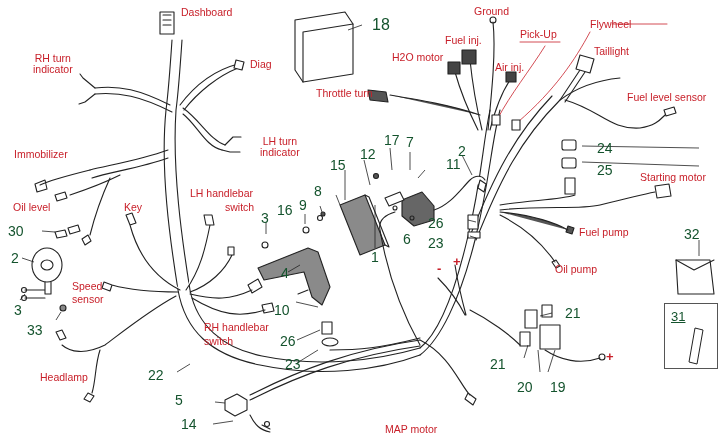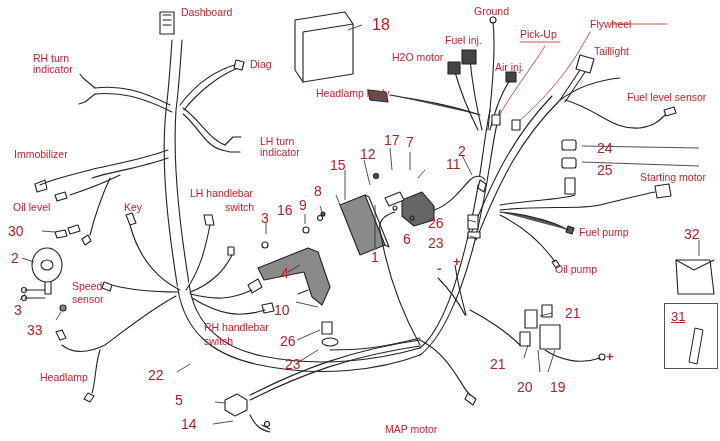--- a/index.html
+++ b/index.html
@@ -1,20 +1,20 @@
 <!DOCTYPE html>
 <html><head>
 <meta charset="utf-8">
 <style>
   html, body { margin: 0; padding: 0; background: #ffffff; }
   body { width: 720px; height: 441px; overflow: hidden; position: relative; font-family: "Liberation Sans", sans-serif; }
   #stage { position: absolute; left: 0; top: 0; width: 720px; height: 441px; }
   svg { position: absolute; left: 0; top: 0; }
-  .lbl { position: absolute; color: #c8202a; font-size: 10.5px; line-height: 11px; white-space: nowrap; font-family: "Liberation Sans", sans-serif; }
-  .num { position: absolute; color: #b91c1c; font-size: 14px; line-height: 14px; white-space: nowrap; font-family: "Liberation Sans", sans-serif; }
+  .lbl { position: absolute; color: #c8202a; font-size: 10.5px; line-height: 11px; white-space: nowrap; font-family: "Liberation Sans", sans-serif; text-align: center; }
+  .num { position: absolute; color: #14532d; font-size: 14px; line-height: 14px; white-space: nowrap; font-family: "Liberation Sans", sans-serif; }
   .sign { position: absolute; color: #c8202a; font-size: 13px; font-weight: bold; line-height: 13px; }
   .inset { position: absolute; border: 1.3px solid #555; background: #fff; }
   .inset .num { font-size: 13px; text-decoration: underline; }
 </style>
 </head>
 <body>
 
 <div id="stage">
 
 <svg width="720" height="441" viewBox="0 0 720 441">
@@ -167,21 +167,21 @@
 <div class="lbl" style="left:13px;top:202px">Oil level</div>
 <div class="lbl" style="left:124px;top:202px">Key</div>
 <div class="lbl" style="left:190px;top:188px">LH handlebar</div>
 <div class="lbl" style="left:225px;top:202px">switch</div>
 <div class="lbl" style="left:72px;top:281px">Speed</div>
 <div class="lbl" style="left:72px;top:294px">sensor</div>
 <div class="lbl" style="left:204px;top:322px">RH handlebar</div>
 <div class="lbl" style="left:204px;top:336px">switch</div>
 <div class="lbl" style="left:40px;top:372px">Headlamp</div>
 <div class="lbl" style="left:385px;top:424px">MAP motor</div>
-<div class="lbl" style="left:316px;top:88px">Headlamp body</div>
+<div class="lbl" style="left:316px;top:88px">Throttle turn</div>
 <div class="lbl" style="left:392px;top:52px">H2O motor</div>
 <div class="lbl" style="left:445px;top:35px">Fuel inj.</div>
 <div class="lbl" style="left:474px;top:6px">Ground</div>
 <div class="lbl" style="left:495px;top:62px">Air inj.</div>
 <div class="lbl" style="left:520px;top:29px">Pick-Up</div>
 <div class="lbl" style="left:590px;top:19px">Flywheel</div>
 <div class="lbl" style="left:594px;top:46px">Taillight</div>
 <div class="lbl" style="left:627px;top:92px">Fuel level sensor</div>
 <div class="lbl" style="left:640px;top:172px">Starting motor</div>
 <div class="lbl" style="left:579px;top:227px">Fuel pump</div>

